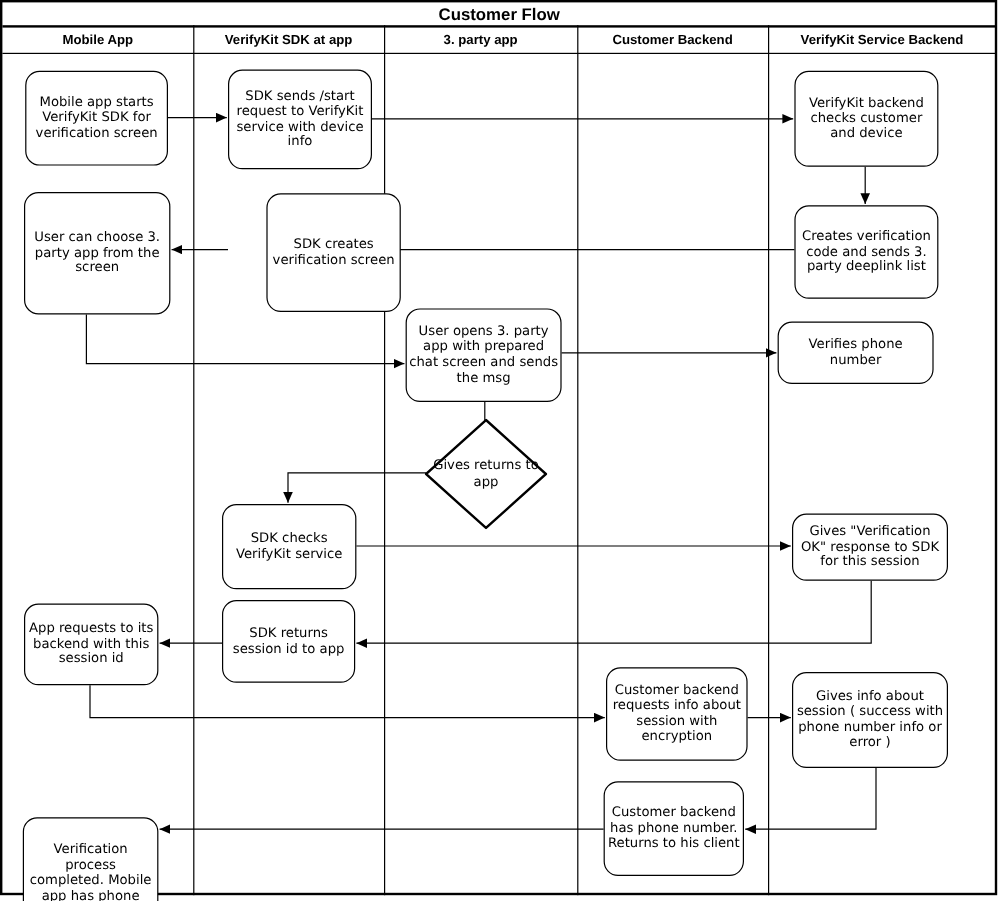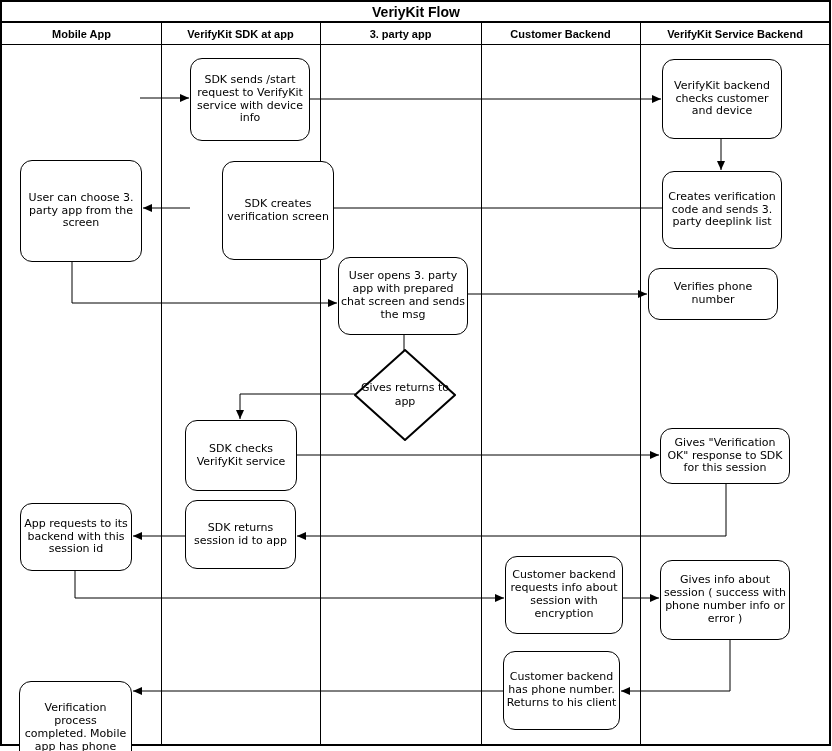--- a/index.html
+++ b/index.html
@@ -56,21 +56,21 @@
     display:flex;align-items:center;justify-content:center;
     text-align:center;font-size:11px;line-height:1.25;color:#000;
   }
 </style>
 </head>
 <body>
 
 <div class="stage">
 
   <div class="frame"></div>
-  <div class="title-band">VeriyKit Flow</div>
+  <div class="title-band">Customer Flow</div>
   <div class="title-sep"></div>
 
   <div class="header-row">
     <div class="header-cell" style="width:159px;">Mobile App</div>
     <div class="header-cell" style="width:159px;">VerifyKit SDK at app</div>
     <div class="header-cell" style="width:161px;">3. party app</div>
     <div class="header-cell" style="width:159px;">Customer Backend</div>
     <div class="header-cell" style="flex:1;">VerifyKit Service Backend</div>
   </div>
   <div class="header-sep"></div>
@@ -99,20 +99,21 @@
       <path d="M297,455 L659,455" marker-end="url(#arr)"></path>
       <path d="M726,484 L726,536 L297,536" marker-end="url(#arr)"></path>
       <path d="M185,536 L133,536" marker-end="url(#arr)"></path>
       <path d="M75,571 L75,598 L504,598" marker-end="url(#arr)"></path>
       <path d="M623,598 L659,598" marker-end="url(#arr)"></path>
       <path d="M730,640 L730,691 L621,691" marker-end="url(#arr)"></path>
       <path d="M503,691 L133,691" marker-end="url(#arr)"></path>
     </g>
   </svg>
 
+  <div class="node" style="left:21px;top:59px;width:119px;height:79px;">Mobile app starts VerifyKit SDK for verification screen</div>
   <div class="node" style="left:190px;top:58px;width:120px;height:83px;">SDK sends /start request to VerifyKit service with device info</div>
   <div class="node" style="left:662px;top:59px;width:120px;height:80px;">VerifyKit backend checks customer and device</div>
   <div class="node" style="left:662px;top:171px;width:120px;height:78px;">Creates verification code and sends 3. party deeplink list</div>
   <div class="node" style="left:190px;top:161px;width:112px;height:99px;margin-left:32px;">SDK creates verification screen</div>
   <div class="node" style="left:20px;top:160px;width:122px;height:102px;">User can choose 3. party app from the screen</div>
   <div class="node" style="left:338px;top:257px;width:130px;height:78px;">User opens 3. party app with  prepared chat screen and sends the msg</div>
   <div class="node" style="left:648px;top:268px;width:130px;height:52px;">Verifies phone number</div>
 
   <div class="decision" style="left:354px;top:349px;width:102px;height:92px;">
     <svg width="102" height="92" viewBox="0 0 102 92">

